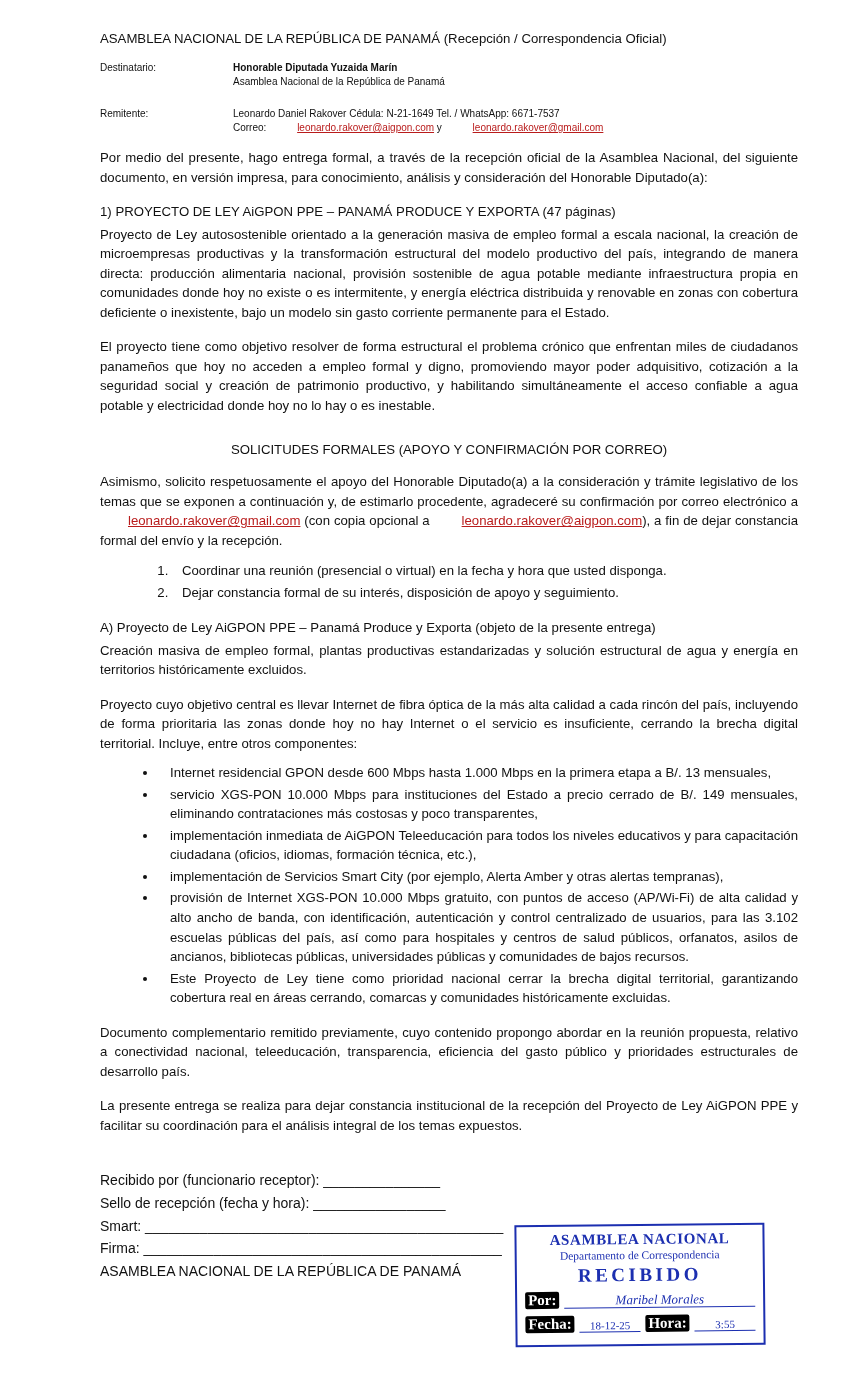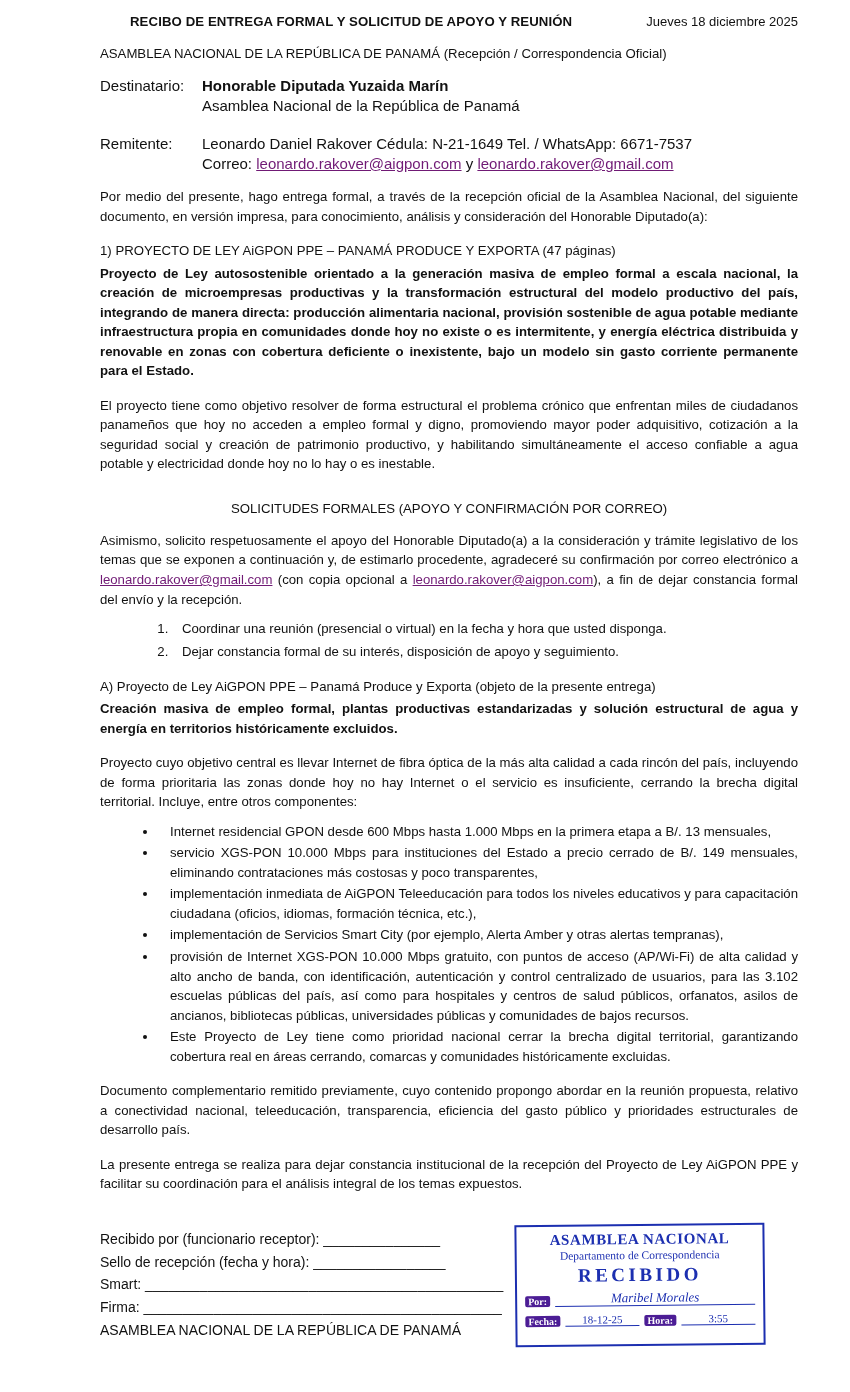--- a/index.html
+++ b/index.html
@@ -36,48 +36,49 @@
     font-size: 13px;
     white-space: nowrap;
   }
   .institution {
     margin-top: 17px;
     font-size: 13.2px;
   }
   .kv {
     display: flex;
     margin-top: 16px;
-    font-size: 15px;
+    font-size: 10px;
+    gap: 31px;
   }
   .kv .k {
     width: 102px;
     flex: 0 0 102px;
   }
   .kv .v .strong {
     font-weight: bold;
   }
   .kv .v div + div {
     margin-top: 3px;
   }
   .kv.remit {
     margin-top: 21px;
   }
   a.mail {
-    color: #701a75;
+    color: #b91c1c;
     text-decoration: underline;
+    margin-left: 28px;
   }
   p.para {
     font-size: 13.2px;
     line-height: 1.48;
     text-align: justify;
     margin: 15px 0 0 0;
   }
   p.tight {
     margin-top: 3px;
-    font-weight: bold;
   }
   .section-center {
     text-align: center;
     font-size: 13.2px;
     margin-top: 27px;
   }
   ol.numlist {
     font-size: 13.2px;
     line-height: 1.5;
     margin: 10px 0 0 0;
@@ -138,25 +139,25 @@
   }
   .stamp .srow {
     display: flex;
     align-items: flex-end;
     gap: 5px;
     font-size: 10.5px;
     margin: 5px 8px 0 8px;
   }
   .stamp .srow .lbl {
     font-weight: bold;
-    background: #4c1d95;
+    background: #000000;
     color: #fff;
     padding: 0 3px;
     border-radius: 2px;
-    font-size: 10px;
+    font-size: 15px;
     text-align: center;
   }
   .stamp .srow .fill {
     flex: 1;
     border-bottom: 1.4px solid #1c2fb0;
     text-align: center;
     font-family: "Liberation Serif", serif;
     font-style: italic;
     font-size: 13px;
     line-height: 1.1;
@@ -167,24 +168,20 @@
   .stamp .srow2 .fill {
     font-style: normal;
     font-size: 11px;
   }
 </style>
 </head>
 <body>
 
 <div class="page">
 
-  <div class="hdr-row">
-    <div class="doc-title">RECIBO DE ENTREGA FORMAL Y SOLICITUD DE APOYO Y REUNIÓN</div>
-    <div class="doc-date">Jueves 18 diciembre 2025</div>
-  </div>
 
   <div class="institution">ASAMBLEA NACIONAL DE LA REPÚBLICA DE PANAMÁ  (Recepción / Correspondencia Oficial)</div>
 
   <div class="kv">
     <div class="k">Destinatario:</div>
     <div class="v">
       <div class="strong">Honorable Diputada Yuzaida Marín</div>
       <div>Asamblea Nacional de la República de Panamá</div>
     </div>
   </div>

